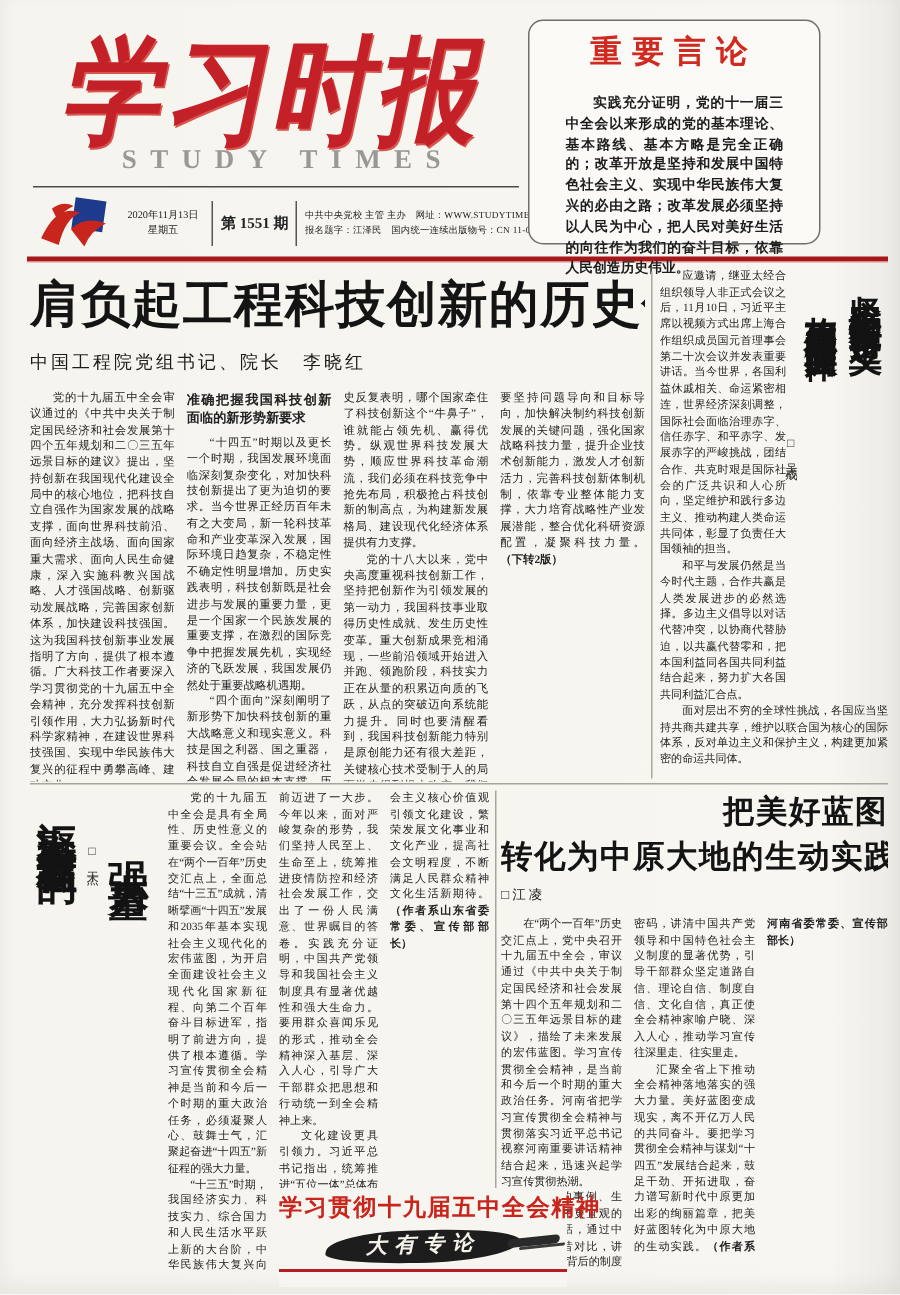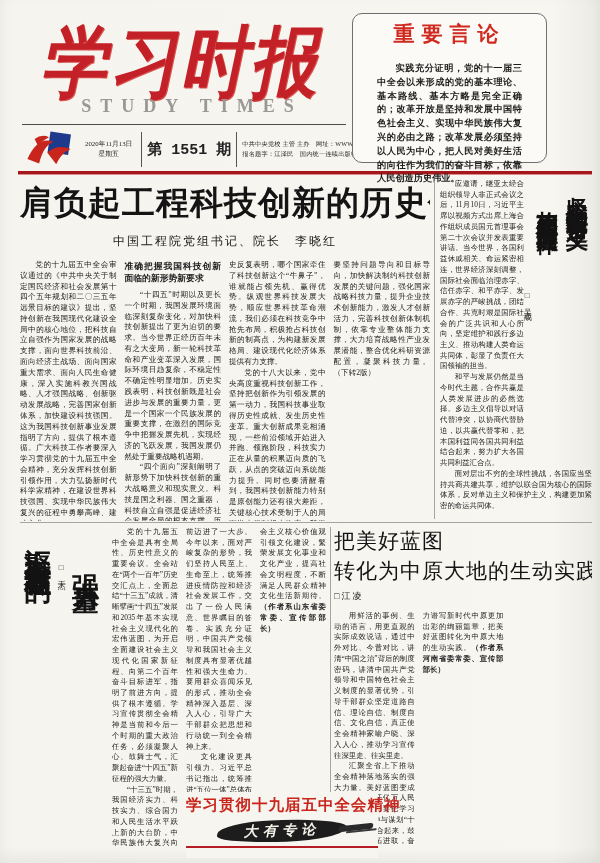--- a/index.html
+++ b/index.html
@@ -21,48 +21,48 @@
     font-size:18px; letter-spacing:9px; color:#9a9894; font-weight:bold;
   }
   .mast-line{position:absolute; left:22px; top:124px; width:324px; height:1px; background:#4a4a4a;}
   .info-bar{
     position:absolute; left:22px; top:128px; width:326px; height:42px;
     display:flex; align-items:center; gap:5px;
   }
   .emblem{width:54px; height:38px; flex:0 0 auto;}
   .info-date{font-size:6.8px; text-align:center; line-height:1.5; padding:0 4px; white-space:nowrap;}
   .info-issue{
-    font-size:15px; font-weight:bold; white-space:nowrap; padding:8px 5px;
-    border-left:1px solid #555; border-right:1px solid #555;font-family:Liberation Mono, monospace;
+    font-size:10px; font-weight:bold; white-space:nowrap; padding:8px 5px;
+    border-left:1px solid #555; border-right:1px solid #555;
   }
   .info-pub{font-size:6.2px; line-height:1.55; white-space:nowrap; letter-spacing:.2px;}
   .qr{
     width:25px; height:25px; flex:0 0 auto; border:1px solid #888;
     background:
       repeating-linear-gradient(0deg,rgba(40,40,40,.9) 0 2px,transparent 2px 4px),
       repeating-linear-gradient(90deg,#3a3a3a 0 2px,#ddd 2px 5px);
   }
   .red-rule{position:absolute; left:18px; top:171px; width:574px; height:3px; background:#a6171c; box-shadow:0 1px 0 #d98c8a;}
   
   .quote-box{
     position:absolute; left:352px; top:13px; width:195px; height:150px;
     border:1.5px solid #6f6f6f; border-radius:10px; background:#fbfaf6;
     padding:6px 10px 4px 10px; box-sizing:border-box;
   }
   .quote-title{font-size:21px; font-weight:bold; color:#d02a20; text-align:center; letter-spacing:7px; margin-bottom:4px;}
   .quote-body{font-size:9.2px; line-height:1.5; text-align:justify; text-indent:2em; color:#1d1d1d; font-weight:bold;}
   
   p.indent{margin:0; text-indent:2em; text-align:justify;}
   .subhead{font-weight:bold; text-align:justify; margin:5px 0;}
-  .cont{font-weight:normal; white-space:nowrap;}
+  .cont{font-weight:bold; white-space:nowrap;}
   .footer-note{font-weight:bold;}
   
   .main-art{position:absolute; left:20px; top:181px; width:410px; height:340px; overflow:hidden;}
   .main-headline{font-size:33px; font-weight:bold; text-align:center; letter-spacing:1px; color:#141414; white-space:nowrap;}
-  .main-byline{font-size:12px; text-align:center; margin-top:7px; letter-spacing:2px; color:#1c1c1c;}
+  .main-byline{font-size:12px; margin-top:7px; letter-spacing:2px; color:#1c1c1c;}
   .main-body{
     margin-top:10px; height:276px; overflow:hidden;
     column-count:4; column-gap:8px; column-fill:auto;
     font-size:7.6px; line-height:1.42;
   }
   .main-body .subhead{font-size:8.8px;}
   
   .vrule-1{position:absolute; left:434px; top:181px; width:1px; height:338px; background:#a9a49c;}
   .right-art{position:absolute; left:440px; top:179px; width:152px; height:340px; overflow:hidden; font-size:7.4px; line-height:1.45;}
   .ra-head{
@@ -82,21 +82,21 @@
   }
   .bl-h1{font-size:27px; font-weight:bold; line-height:1.25; letter-spacing:4px; color:#131313;}
   .bl-author{font-size:8px; letter-spacing:2px; margin-top:36px; color:#333; line-height:14px;}
   .bl-h2{font-size:27px; font-weight:bold; line-height:1.25; letter-spacing:5px; margin-top:26px; color:#131313;}
   .bl-body{
     flex:1; height:331px; overflow:hidden;
     column-count:3; column-gap:8px; column-fill:auto;
     font-size:7.4px; line-height:1.45;
   }
   .br-art{position:absolute; left:334px; top:527px; width:258px; height:331px; overflow:hidden;}
-  .br-h1,.br-h2{font-size:21px; font-weight:normal; text-align:left; letter-spacing:1px; color:#141414; white-space:nowrap;}
+  .br-h1,.br-h2{font-size:21px; font-weight:bold; text-align:right; letter-spacing:1px; color:#141414; white-space:nowrap;}
   .br-h2{margin-top:2px;}
   .br-byline{font-size:9px; margin-top:5px; letter-spacing:2px;}
   .br-body{
     margin-top:8px; height:240px; overflow:hidden;
     column-count:3; column-gap:8px; column-fill:auto;
     font-size:7.4px; line-height:1.45;
   }
   
   .banner{
     position:absolute; left:186px; top:792px; width:192px; height:66px; z-index:5;
@@ -193,20 +193,21 @@
       <p class="indent">“十三五”时期，我国经济实力、科技实力、综合国力和人民生活水平跃上新的大台阶，中华民族伟大复兴向前迈进了一大步。今年以来，面对严峻复杂的形势，我们坚持人民至上、生命至上，统筹推进疫情防控和经济社会发展工作，交出了一份人民满意、世界瞩目的答卷。实践充分证明，中国共产党领导和我国社会主义制度具有显著优越性和强大生命力。要用群众喜闻乐见的形式，推动全会精神深入基层、深入人心，引导广大干部群众把思想和行动统一到全会精神上来。</p>
       <p class="indent"><span>文化建设更具引领力。习近平总书记指出，统筹推进“五位一体”总体布局、协调推进“四个全面”战略布局，文化是重要内容、重要支点、重要力量源泉。要坚持以社会主义核心价值观引领文化建设，繁荣发展文化事业和文化产业，提高社会文明程度，不断满足人民群众精神文化生活新期待。</span><span class="footer-note">（作者系山东省委常委、宣传部部长）</span></p>
     </div>
   </div>
 
   <div class="br-art">
     <div class="br-h1">把美好蓝图</div>
     <div class="br-h2">转化为中原大地的生动实践</div>
     <div class="br-byline">□江凌</div>
     <div class="br-body">
+      <p class="indent">在“两个一百年”历史交汇点上，党中央召开十九届五中全会，审议通过《中共中央关于制定国民经济和社会发展第十四个五年规划和二〇三五年远景目标的建议》，描绘了未来发展的宏伟蓝图。学习宣传贯彻全会精神，是当前和今后一个时期的重大政治任务。河南省把学习宣传贯彻全会精神与贯彻落实习近平总书记视察河南重要讲话精神结合起来，迅速兴起学习宣传贯彻热潮。</p>
       <p class="indent">用鲜活的事例、生动的语言，用更直观的实际成效说话，通过中外对比、今昔对比，讲清“中国之治”背后的制度密码，讲清中国共产党领导和中国特色社会主义制度的显著优势，引导干部群众坚定道路自信、理论自信、制度自信、文化自信，真正使全会精神家喻户晓、深入人心，推动学习宣传往深里走、往实里走。</p>
       <p class="indent"><span>汇聚全省上下推动全会精神落地落实的强大力量。美好蓝图变成现实，离不开亿万人民的共同奋斗。要把学习贯彻全会精神与谋划“十四五”发展结合起来，鼓足干劲、开拓进取，奋力谱写新时代中原更加出彩的绚丽篇章，把美好蓝图转化为中原大地的生动实践。</span><span class="footer-note">（作者系河南省委常委、宣传部部长）</span></p>
     </div>
   </div>
 
   <div class="banner">
     <div class="banner-line1">学习贯彻十九届五中全会精神</div>
     <div class="brush">
       <span class="brush-label">大有专论</span>
     </div>

